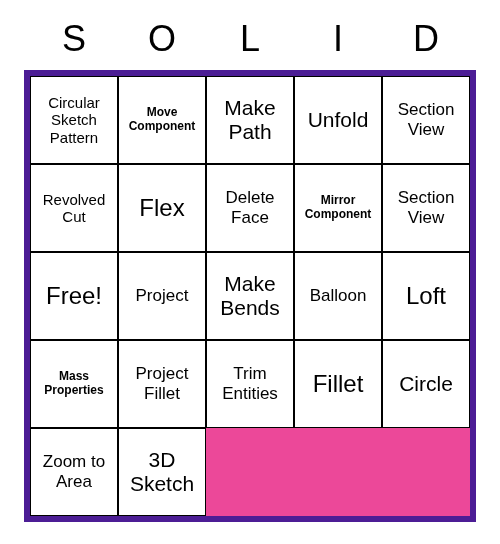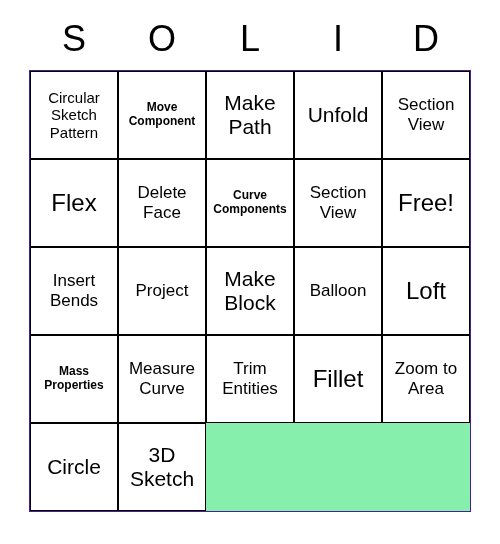--- a/index.html
+++ b/index.html
@@ -28,22 +28,22 @@
       font-weight: 400;
       color: #000;
       width: 88px;
       text-align: center;
       letter-spacing: 0;
     }
     .bingo-grid {
       display: grid;
       grid-template-columns: repeat(5, 88px);
       grid-template-rows: repeat(5, 88px);
-      border: 1px solid #4c1d95;
-      background: #86efac;
+      border: 6px solid #4c1d95;
+      background: #ec4899;
     }
     .cell {
       border: 1px solid #000;
       display: flex;
       align-items: center;
       justify-content: center;
       text-align: center;
       padding: 4px;
       line-height: 1.15;
       color: #000;
@@ -65,30 +65,30 @@
   <div class="header-letter">I</div>
   <div class="header-letter">D</div>
 </div>
 
 <div class="bingo-grid">
     <div class="cell fs-sm">Circular Sketch Pattern</div>
     <div class="cell fs-xs">Move Component</div>
     <div class="cell fs-lg">Make Path</div>
     <div class="cell fs-lg">Unfold</div>
     <div class="cell fs-md">Section View</div>
+    <div class="cell fs-sm">Revolved Cut</div>
     <div class="cell fs-xl">Flex</div>
     <div class="cell fs-md">Delete Face</div>
-    <div class="cell fs-xs">Curve Components</div>
+    <div class="cell fs-xs">Mirror Component</div>
     <div class="cell fs-md">Section View</div>
     <div class="cell fs-xl">Free!</div>
-    <div class="cell fs-md">Insert Bends</div>
     <div class="cell fs-md">Project</div>
-    <div class="cell fs-lg">Make Block</div>
+    <div class="cell fs-lg">Make Bends</div>
     <div class="cell fs-md">Balloon</div>
     <div class="cell fs-xl">Loft</div>
     <div class="cell fs-xs">Mass Properties</div>
-    <div class="cell fs-md">Measure Curve</div>
+    <div class="cell fs-md">Project Fillet</div>
     <div class="cell fs-md">Trim Entities</div>
     <div class="cell fs-xl">Fillet</div>
+    <div class="cell fs-lg">Circle</div>
     <div class="cell fs-md">Zoom to Area</div>
-    <div class="cell fs-lg">Circle</div>
     <div class="cell fs-lg">3D Sketch</div>
   </div>
 
 </body></html>

